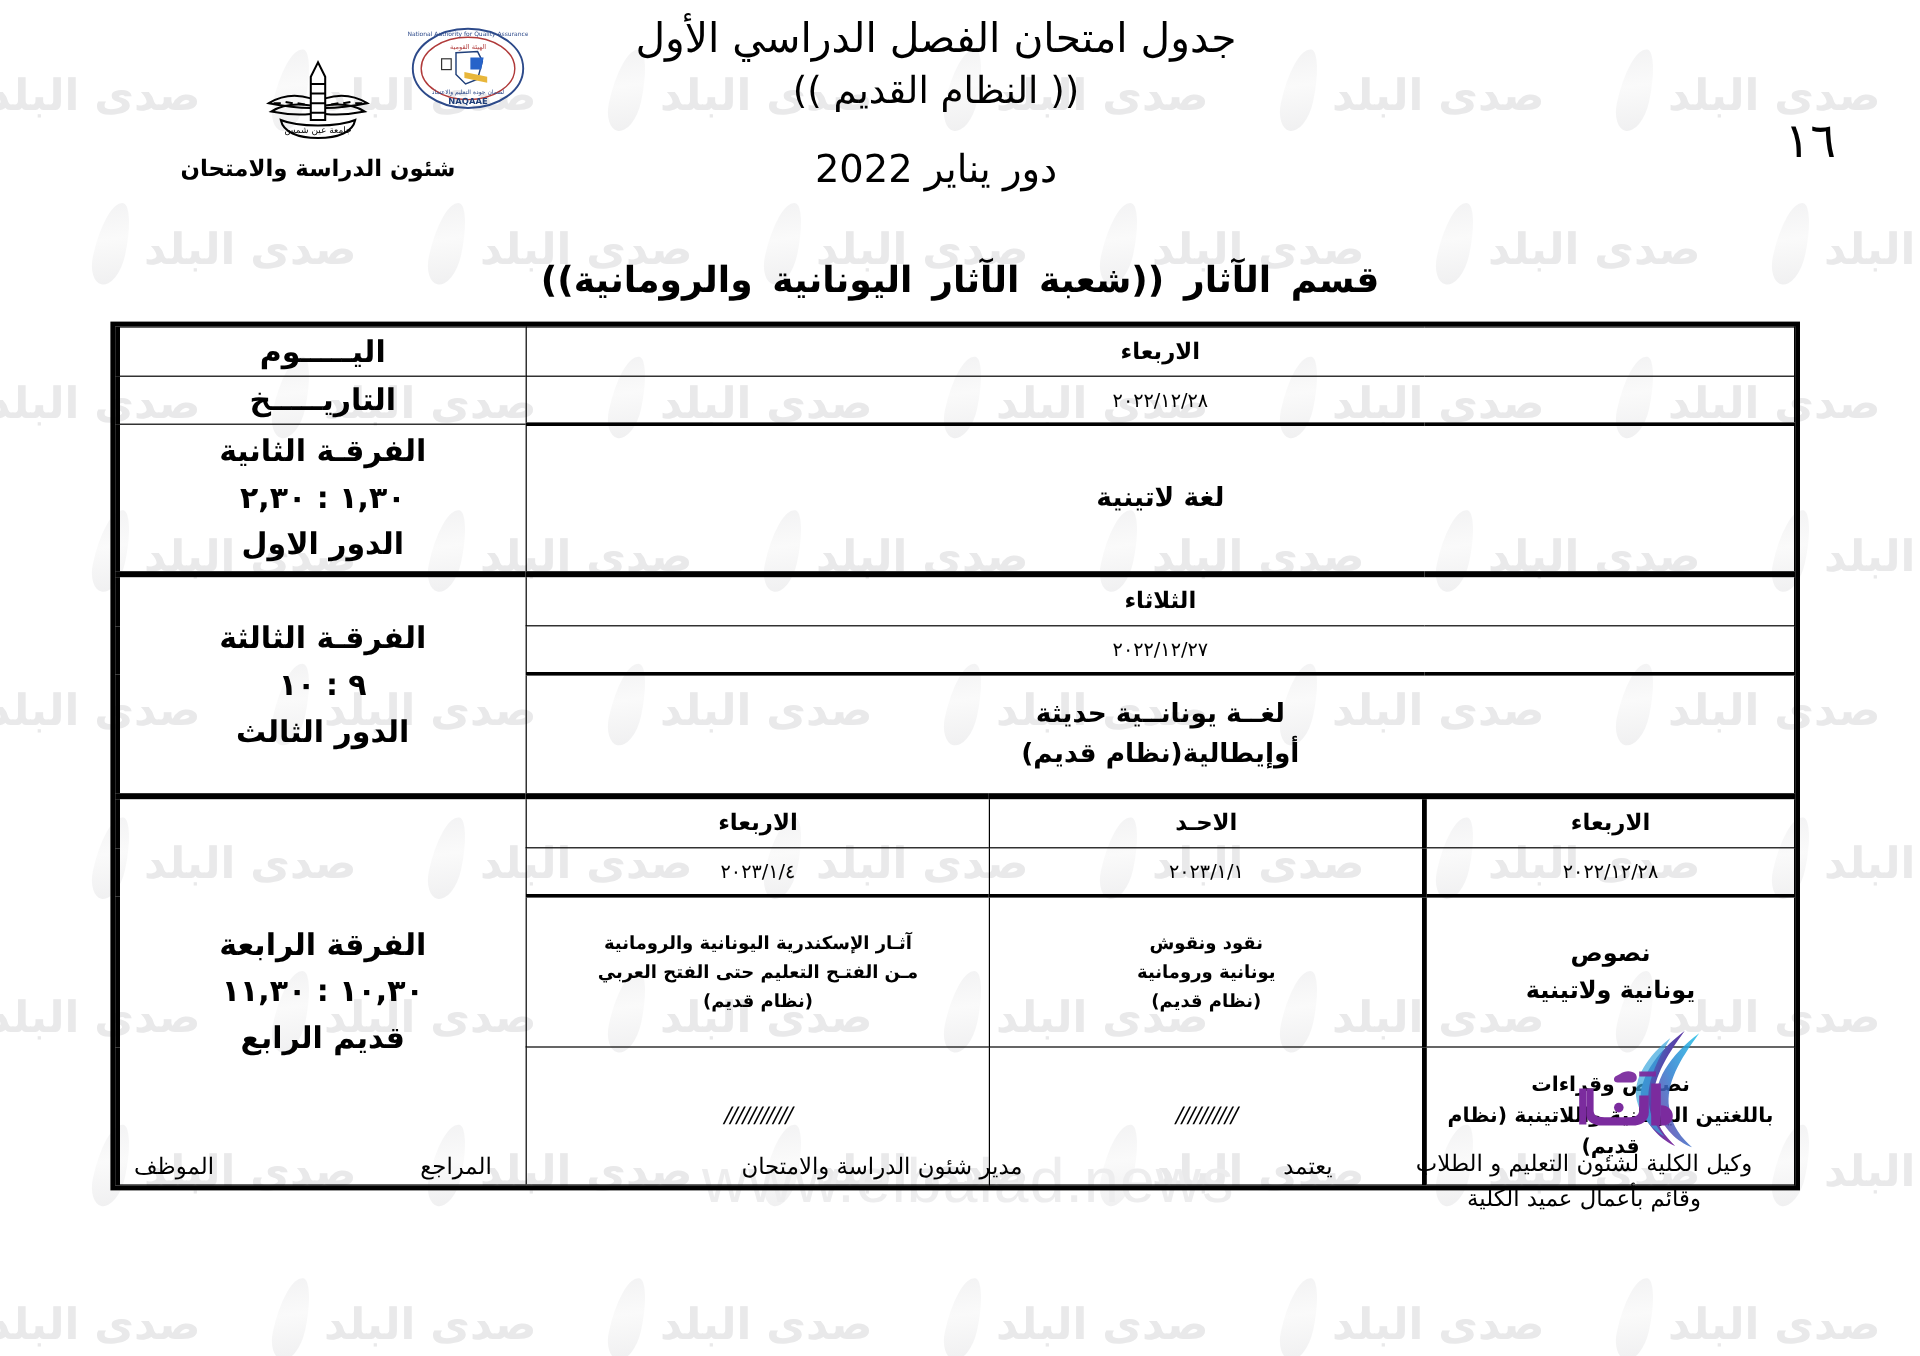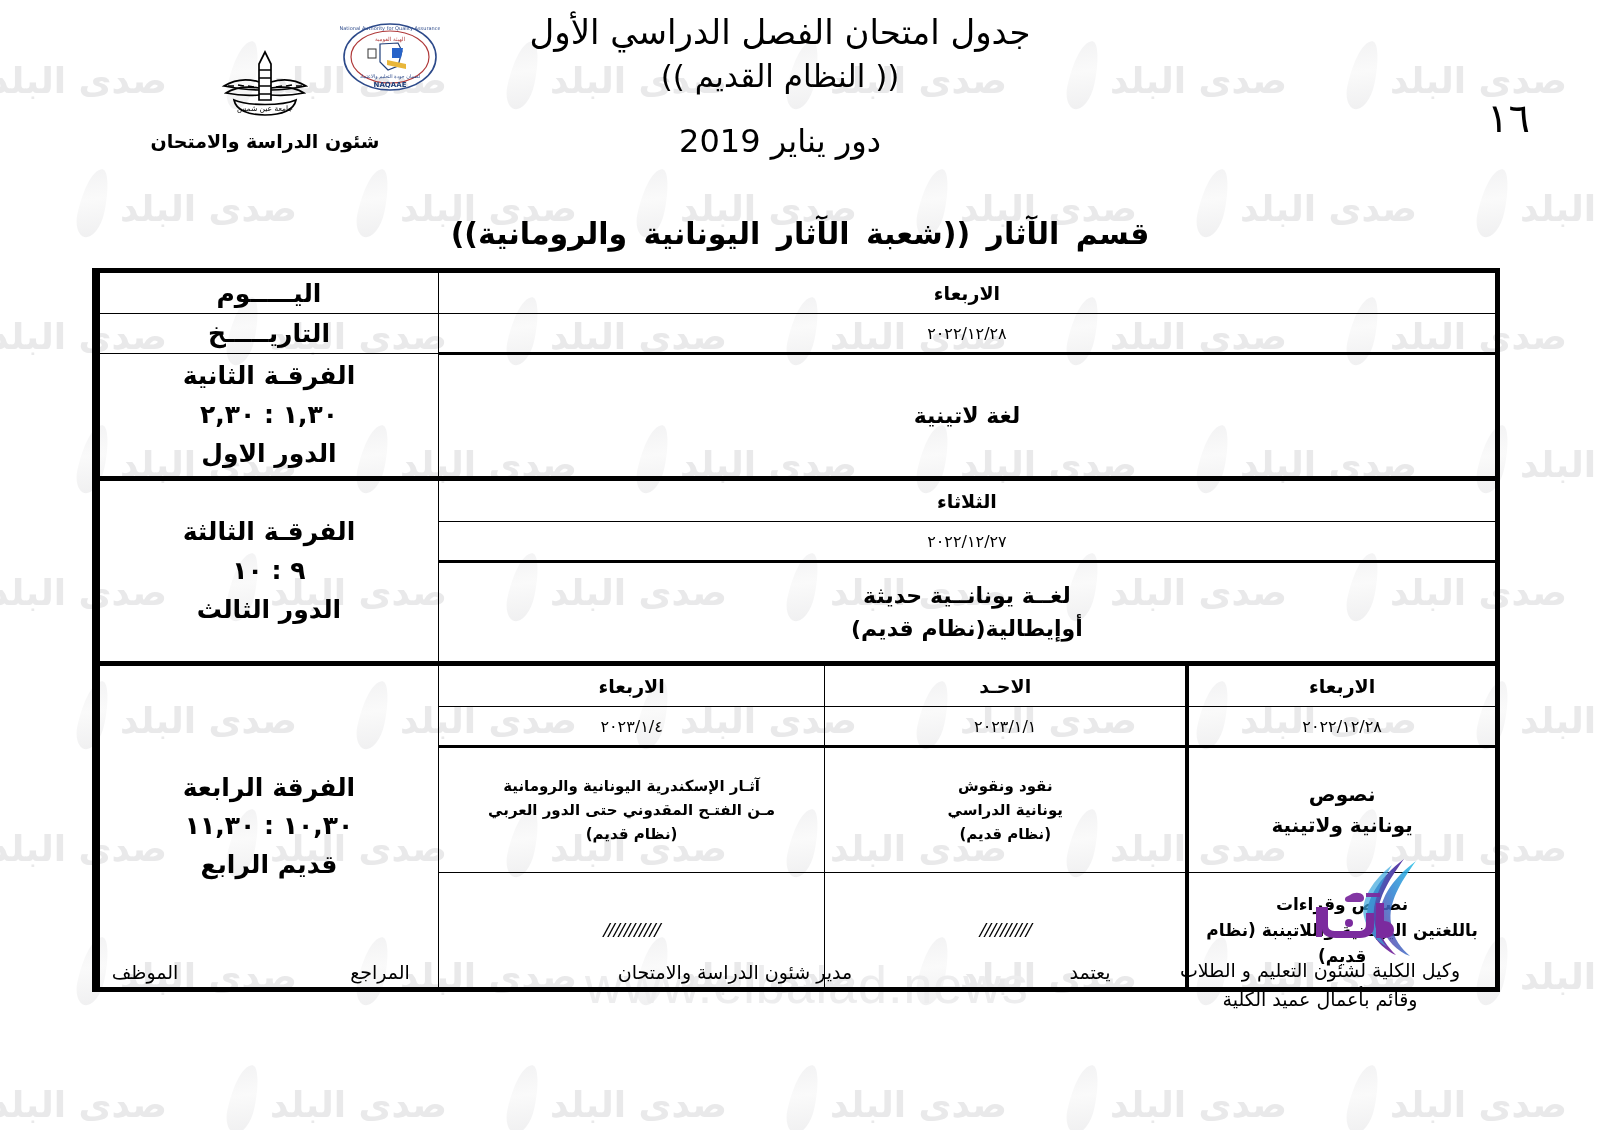--- a/index.html
+++ b/index.html
@@ -366,21 +366,21 @@
 <div id="page">
 
   <div id="header">
 
     <div id="page-number">١٦</div>
 
 
     <div id="title-block">
       <div class="title-line-1">جدول امتحان الفصل الدراسي الأول</div>
       <div class="title-line-2">(( النظام القديم ))</div>
-      <div class="title-line-3">دور يناير 2019</div>
+      <div class="title-line-3">دور يناير 2022</div>
     </div>
 
     <div id="naqaae-block">
       <svg width="100" height="78" viewBox="0 0 100 78">
         <ellipse cx="50" cy="39" rx="46" ry="33" fill="none" stroke="#2d4a8a" stroke-width="1.6"></ellipse>
         <ellipse cx="50" cy="39" rx="39" ry="26" fill="none" stroke="#b03a3a" stroke-width="1.2"></ellipse>
 
         <path d="M40 26 L58 25 L62 33 L58 48 L48 52 L40 44 Z" fill="none" stroke="#1f3f7a" stroke-width="1.2"></path>
 
         <path d="M52 30 L63 30 L61 40 L52 40 Z" fill="#2763c9"></path>
@@ -475,26 +475,26 @@
             <td class="date-cell">٢٠٢٣/١/١</td>
             <td class="date-cell">٢٠٢٣/١/٤</td>
           </tr>
           <tr>
             <td class="subject-cell small sep-after" style="height: 118px; font-size: 20px;">
               <div>نصوص</div>
               <div>يونانية ولاتينية</div>
             </td>
             <td class="subject-cell tiny" style="height: 118px;">
               <div>نقود ونقوش</div>
-              <div>يونانية الدراسي</div>
+              <div>يونانية ورومانية</div>
               <div>(نظام قديم)</div>
             </td>
             <td class="subject-cell tiny" style="height: 118px;">
               <div>آثـار الإسكندرية اليونانية والرومانية</div>
-              <div>مـن الفتـح المقدوني حتى الدور العربي</div>
+              <div>مـن الفتـح التعليم حتى الفتح العربي</div>
               <div>(نظام قديم)</div>
             </td>
           </tr>
           <tr>
             <td class="subject-cell small sep-after" style="height: 108px;">
               <div>نصوص وقراءات</div>
               <div>باللغتين اليونانية واللاتينبة (نظام قديم)</div>
             </td>
             <td class="slashes" style="height: 108px;">
               <div>//////////</div>

